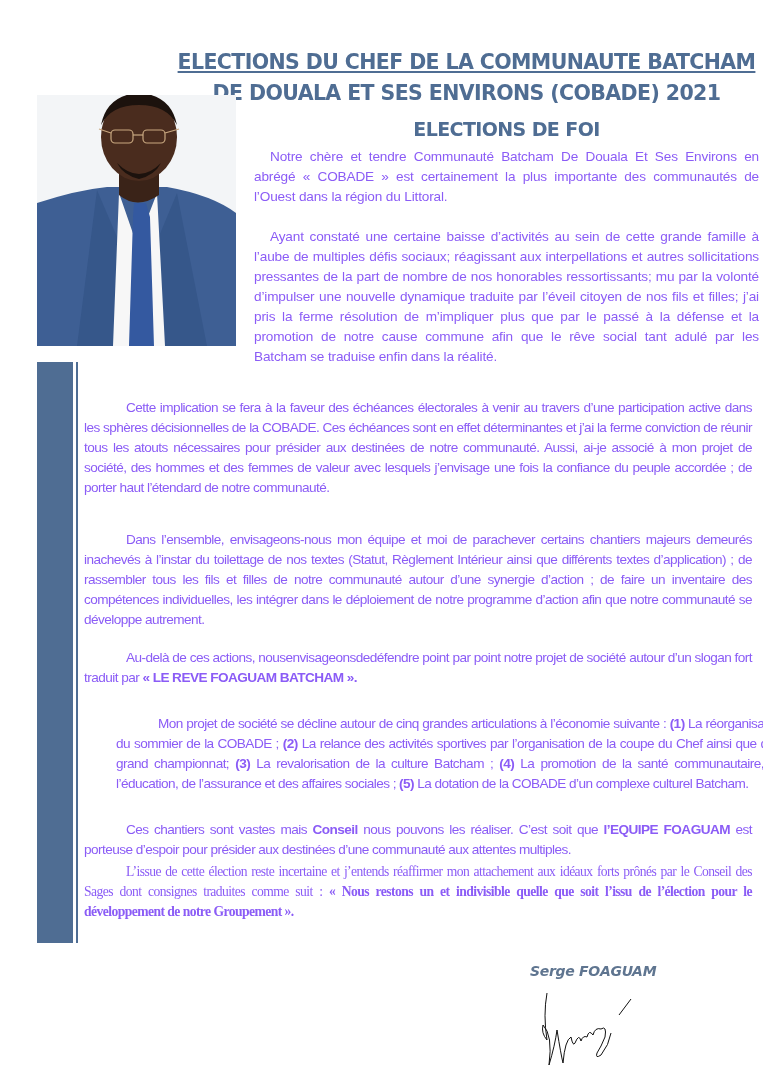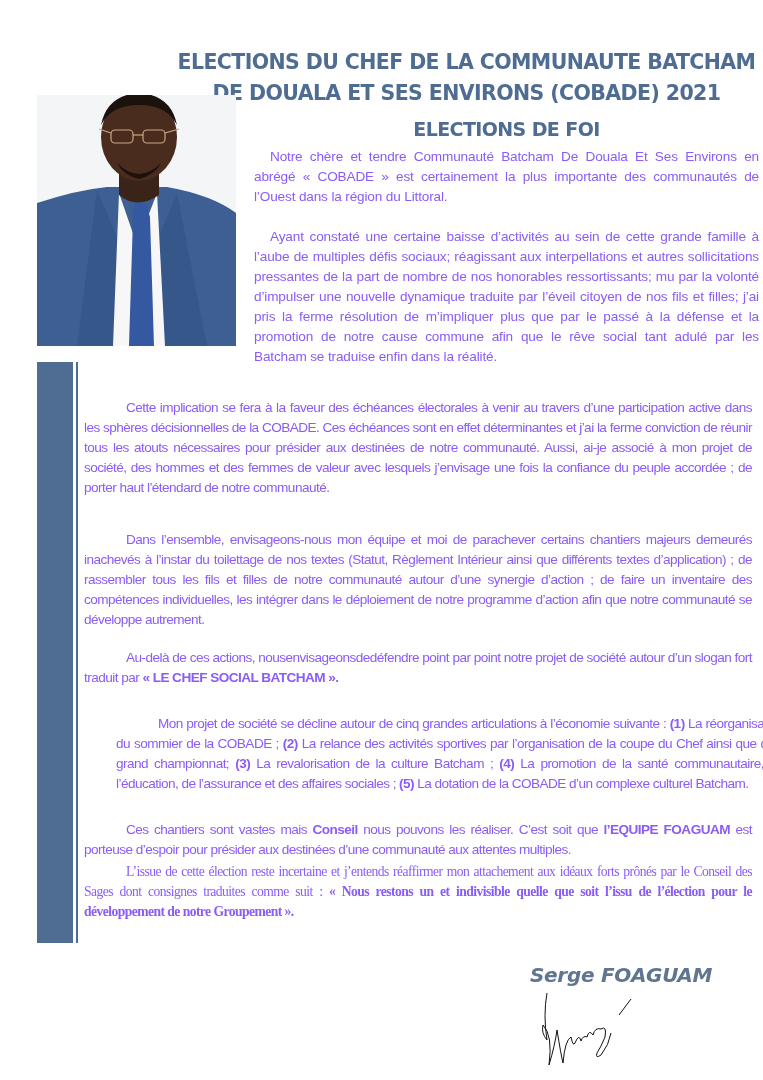--- a/index.html
+++ b/index.html
@@ -4,21 +4,21 @@
 <style>
   * { margin: 0; padding: 0; box-sizing: border-box; }
   html, body { width: 763px; height: 1080px; background: #ffffff; overflow: hidden; }
   body { position: relative; font-family: "Liberation Sans", sans-serif; color: #1a1a1a; }
 
   .title {
     position: absolute; left: 170px; width: 593px; text-align: center;
     font-family: "DejaVu Sans", sans-serif; font-weight: bold; color: #4f6d93;
     letter-spacing: -0.6px;
   }
-  .title.l1 { top: 50px; font-size: 20.5px; }
+  .title.l1 { top: 50px; font-size: 20.5px; text-decoration: underline; }
   .title.l2 { top: 81px; font-size: 20.5px; }
   .title.l3 { top: 118px; left: 250px; width: 513px; font-size: 19px; }
 
   .photo {
     position: absolute; left: 37px; top: 95px; width: 199px; height: 251px;
     background: #f4f6f8; overflow: hidden;
   }
   .bar-thick { position: absolute; left: 37px; top: 362px; width: 36px; height: 581px; background: #4f6d93; }
   .bar-thin { position: absolute; left: 76px; top: 362px; width: 2px; height: 581px; background: #4f6d93; }
 
@@ -32,21 +32,21 @@
   .p1 { left: 254px; top: 147px; width: 505px; }
   .p2 { left: 254px; top: 227px; width: 505px; }
   .p3 { left: 84px; top: 398px; width: 668px; letter-spacing: -0.55px; }
   .p4 { left: 84px; top: 530px; width: 668px; letter-spacing: -0.55px; }
   .p5 { left: 84px; top: 648px; width: 668px; letter-spacing: -0.55px; }
   .p6 { left: 84px; top: 714px; width: 668px; letter-spacing: -0.55px; margin-left: 32px; }
   .p7 { left: 84px; top: 820px; width: 668px; letter-spacing: -0.55px; }
   .p8 { left: 84px; top: 862px; width: 668px; letter-spacing: -0.55px; font-family: Liberation Serif, serif; }
 
   .signame {
-    position: absolute; left: 530px; top: 963px; font-size: 20px; font-weight: bold;
+    position: absolute; left: 530px; top: 963px; font-size: 14px; font-weight: bold;
     font-style: italic; color: #5f7590; font-family: "DejaVu Sans", sans-serif; letter-spacing: -0.3px;
   }
   .signature { position: absolute; left: 535px; top: 985px; width: 120px; height: 90px; }
 </style>
 </head>
 <body>
 
 <div class="title l1">ELECTIONS DU CHEF DE LA COMMUNAUTE BATCHAM</div>
 <div class="title l2">DE DOUALA ET SES ENVIRONS (COBADE) 2021</div>
 <div class="title l3">ELECTIONS DE FOI</div>
@@ -94,21 +94,21 @@
 
 <p class="para p3">
   <span class="indent" style="width:42px"></span><span>Cette implication se fera à la faveur des échéances électorales à venir au travers d’une participation active dans les sphères décisionnelles de la COBADE. Ces échéances sont en effet déterminantes et j’ai la ferme conviction de réunir tous les atouts nécessaires pour présider aux destinées de notre communauté. Aussi, ai-je associé à mon projet de société, des hommes et des femmes de valeur avec lesquels j’envisage une fois la confiance du peuple accordée ; de porter haut l’étendard de notre communauté.</span>
 </p>
 
 <p class="para p4">
   <span class="indent" style="width:42px"></span><span>Dans l’ensemble, envisageons-nous mon équipe et moi de parachever certains chantiers majeurs demeurés inachevés à l’instar du toilettage de nos textes (Statut, Règlement Intérieur ainsi que différents textes d’application) ; de rassembler tous les fils et filles de notre communauté autour d’une synergie d’action ; de faire un inventaire des compétences individuelles, les intégrer dans le déploiement de notre programme d’action afin que notre communauté se développe autrement.</span>
 </p>
 
 <p class="para p5">
-  <span class="indent" style="width:42px"></span><span>Au-delà de ces actions, nousenvisageonsdedéfendre point par point notre projet de société autour d’un slogan fort traduit par </span><b>« LE CHEF SOCIAL BATCHAM ».</b>
+  <span class="indent" style="width:42px"></span><span>Au-delà de ces actions, nousenvisageonsdedéfendre point par point notre projet de société autour d’un slogan fort traduit par </span><b>« LE REVE FOAGUAM BATCHAM ».</b>
 </p>
 
 <p class="para p6">
   <span class="indent" style="width:42px"></span><span>Mon projet de société se décline autour de cinq grandes articulations à l’économie suivante : </span><b>(1)</b><span> La réorganisation du sommier de la COBADE ; </span><b>(2)</b><span> La relance des activités sportives par l’organisation de la coupe du Chef  ainsi que d’un grand championnat; </span><b>(3)</b><span> La revalorisation de la culture Batcham ; </span><b>(4)</b><span> La promotion de la santé communautaire, de l’éducation, de l’assurance et des affaires sociales ; </span><b>(5)</b><span> La dotation de la COBADE d’un complexe culturel Batcham.</span>
 </p>
 
 <p class="para p7">
   <span class="indent" style="width:42px"></span><span>Ces chantiers sont vastes mais </span><b>Conseil</b><span> nous pouvons les réaliser. C’est soit que </span><b>l’EQUIPE FOAGUAM</b><span> est porteuse d’espoir pour présider aux destinées d’une communauté aux attentes multiples.</span>
 </p>
 

